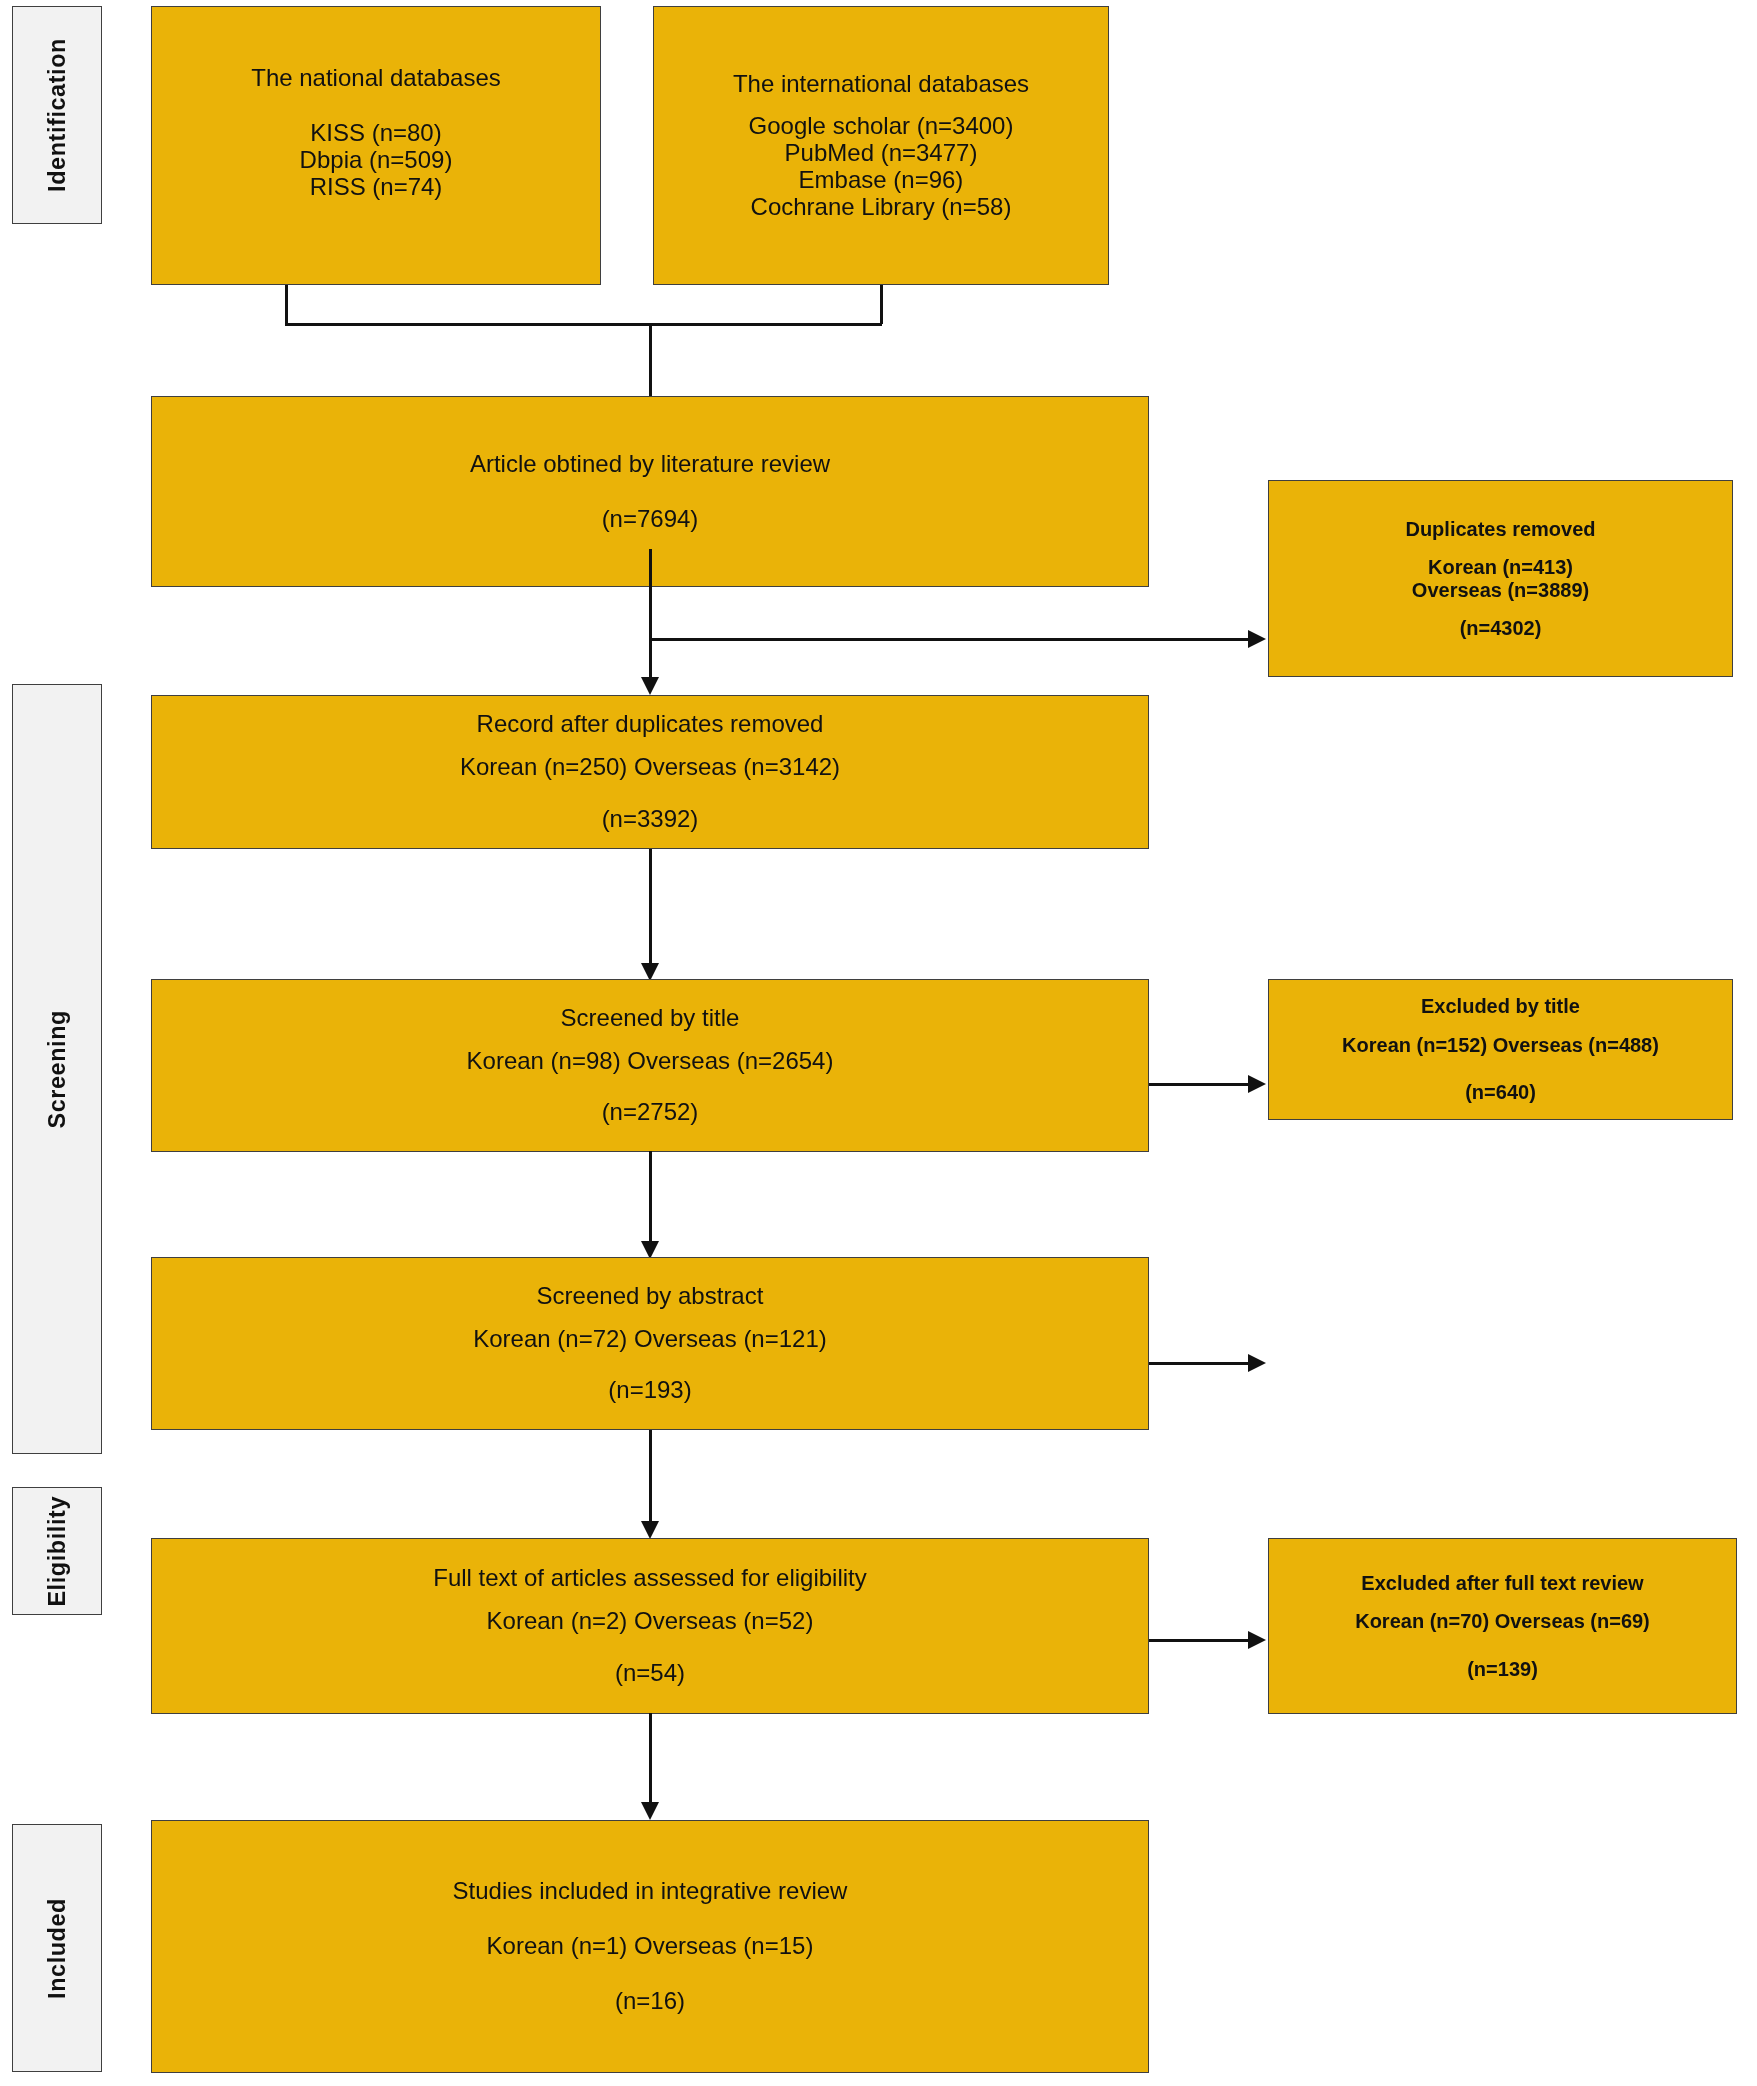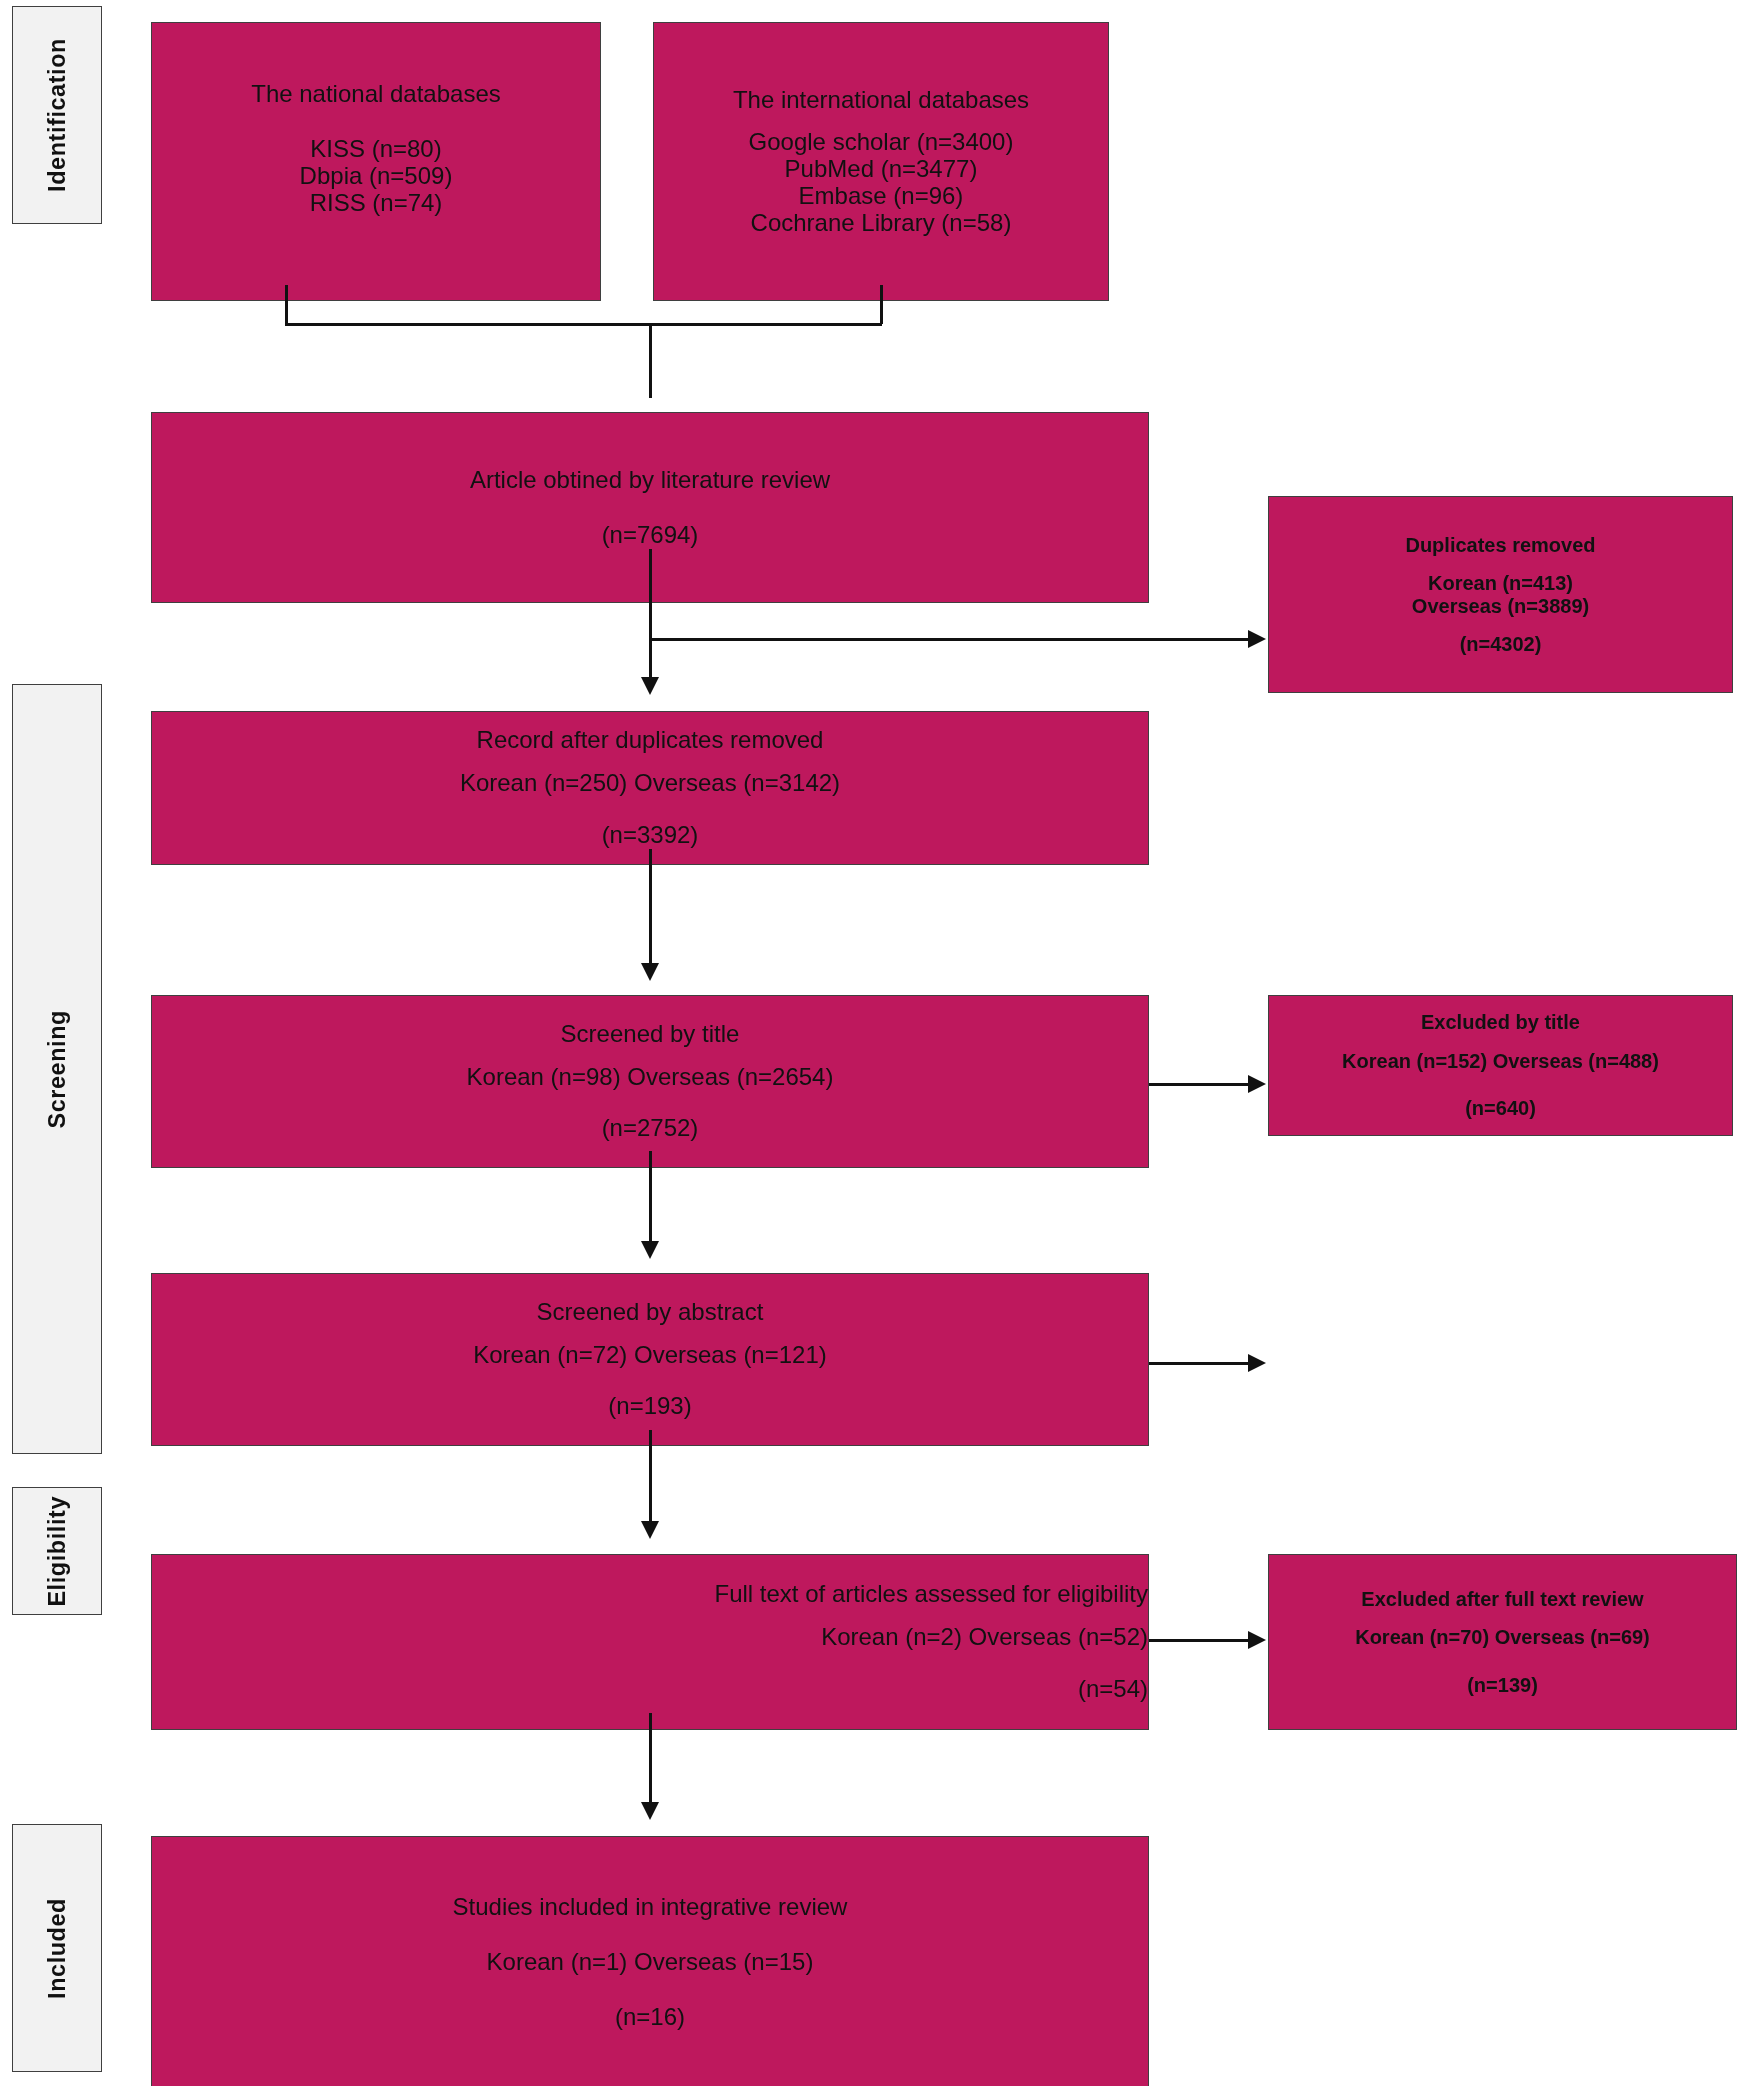--- a/index.html
+++ b/index.html
@@ -37,30 +37,29 @@
     font-weight: bold;
     letter-spacing: 0.6px;
     color: #111111;
     white-space: nowrap;
     line-height: 1;
   }
 
   
   .box {
     position: absolute;
-    background: #be185d;
+    background: #eab308;
     border: 1.8px solid #3f3f3f;
     box-sizing: border-box;
     display: flex;
     flex-direction: column;
     align-items: center;
     justify-content: center;
     text-align: center;
     color: #111111;
-    margin-top: 16px;
   }
   .box .line {
     font-size: 24px;
     line-height: 1.12;
     white-space: nowrap;
   }
   .box .gap-lg { height: 28px; }
   .box .gap-md { height: 25px; }
   .box .gap-sm { height: 16px; }
 
@@ -199,21 +198,21 @@
     <div class="line">(n=193)</div>
   </div>
 
 
   <div class="hline" style="left:1149px;top:1362px;width:100px;"></div>
   <div class="arrow-right" style="left:1248px;top:1354px;"></div>
 
   <div class="vline" style="left:649px;top:1430px;height:100px;"></div>
   <div class="arrow-down" style="left:641px;top:1521px;"></div>
 
-  <div class="box" style="left:151px;top:1538px;width:998px;height:176px;align-items:flex-end;">
+  <div class="box" style="left:151px;top:1538px;width:998px;height:176px;">
     <div class="line">Full text of articles assessed for eligibility</div>
     <div class="gap-sm"></div>
     <div class="line">Korean (n=2) Overseas (n=52)</div>
     <div class="gap-md"></div>
     <div class="line">(n=54)</div>
   </div>
 
   <div class="box box-side" style="left:1268px;top:1538px;width:469px;height:176px;text-align:right;">
     <div class="line">Excluded after full text review</div>
     <div class="gap-sm"></div>

